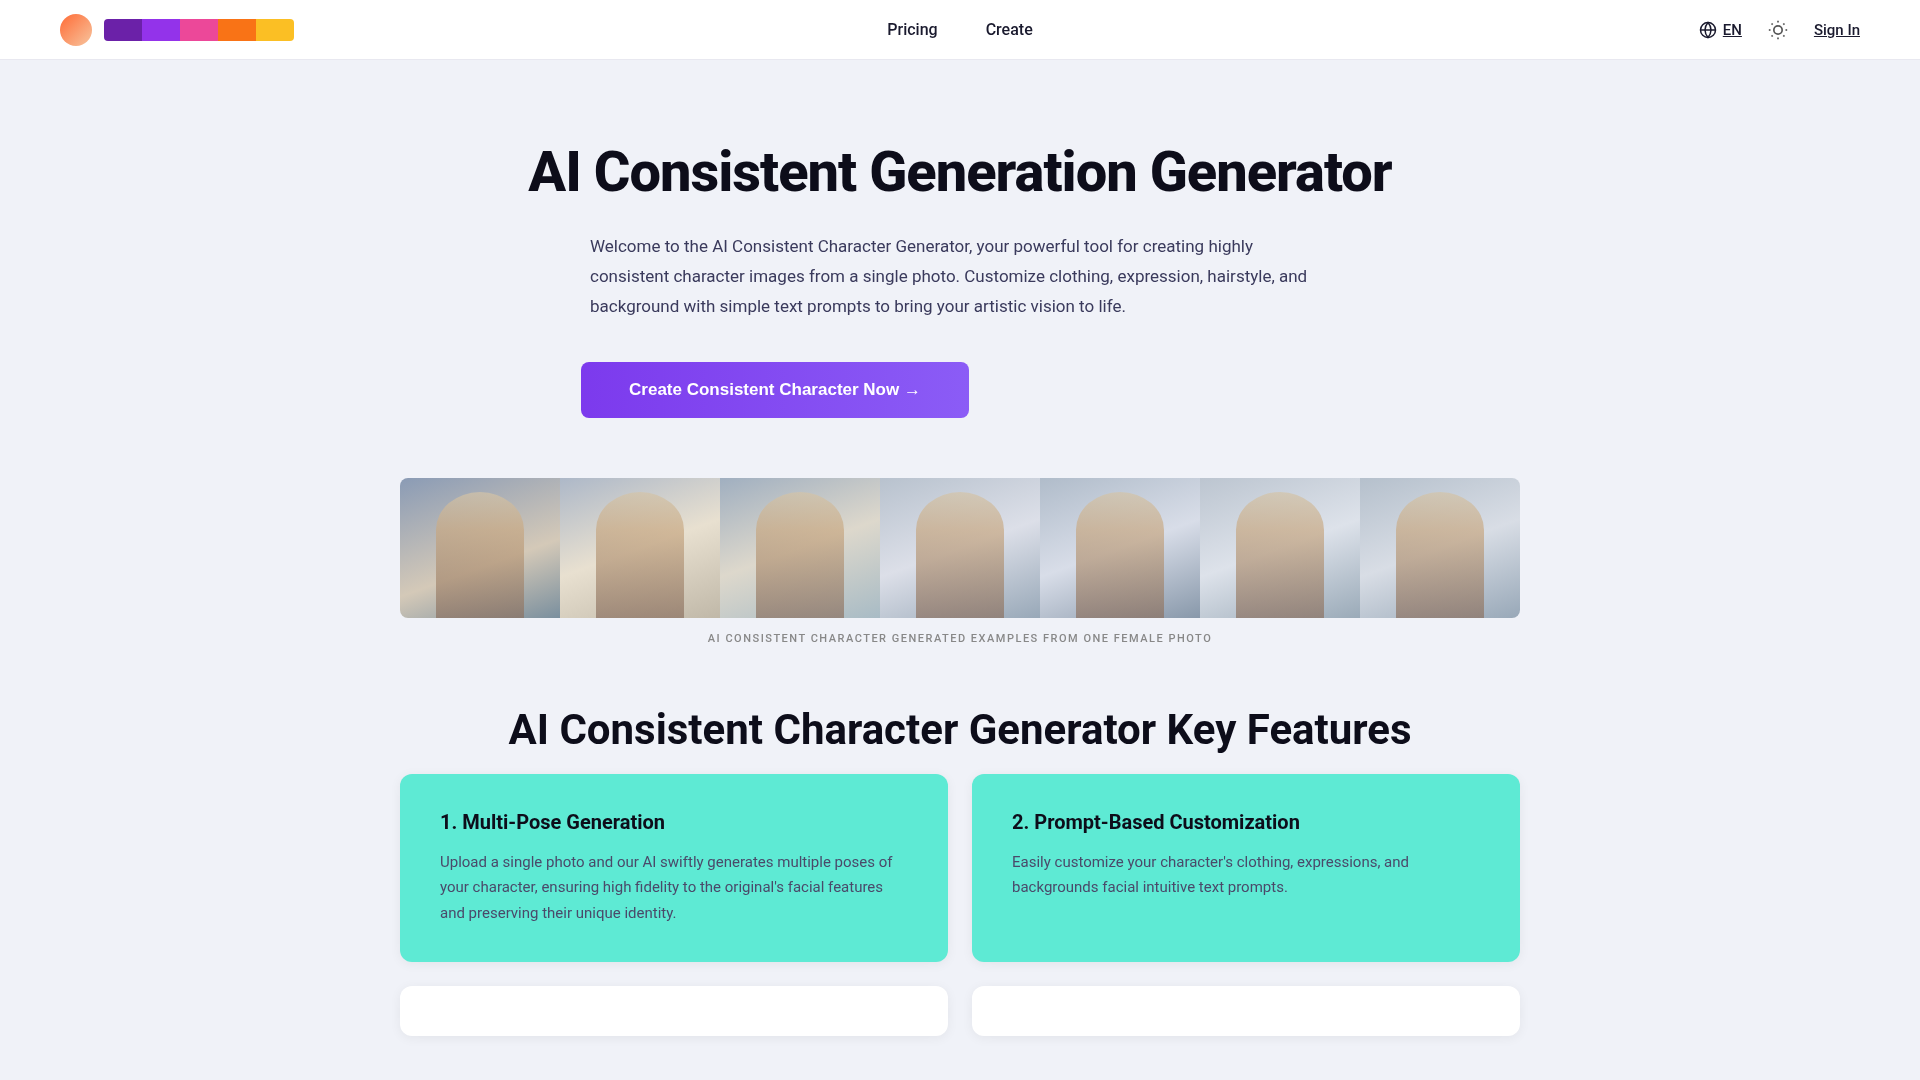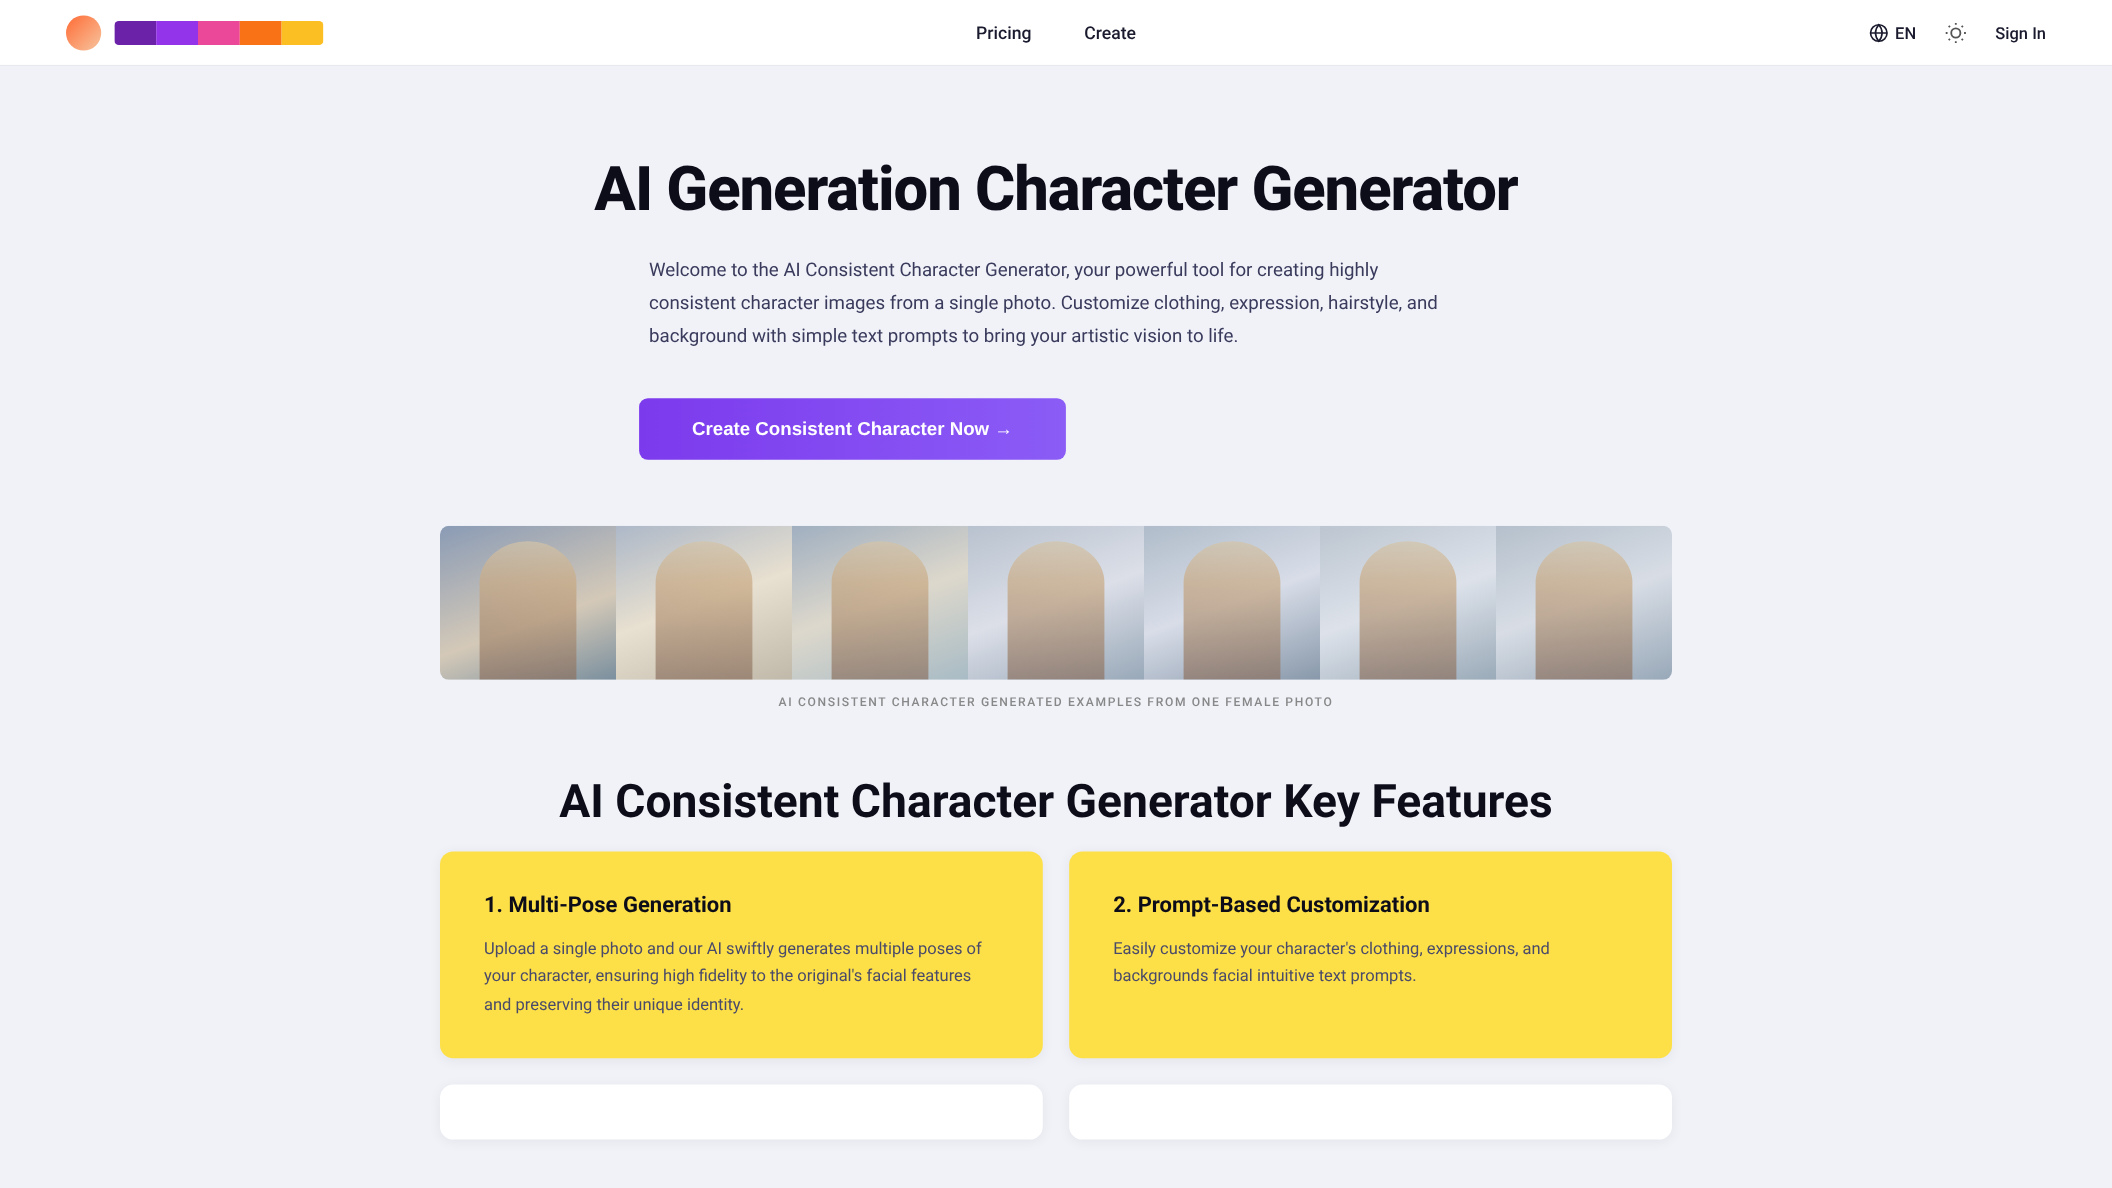--- a/index.html
+++ b/index.html
@@ -72,20 +72,21 @@
       color: #1a1a2e;
       text-decoration: none;
       cursor: pointer;
       font-weight: 500;
     }
 
     .navbar-right {
       display: flex;
       align-items: center;
       gap: 20px;
+      text-decoration: underline;
     }
 
     .lang-btn {
       display: flex;
       align-items: center;
       gap: 6px;
       font-size: 15px;
       color: #1a1a2e;
       cursor: pointer;
       font-weight: 500;
@@ -232,21 +233,21 @@
       margin-bottom: 20px;
     }
 
     .features-grid {
       display: grid;
       grid-template-columns: 1fr 1fr;
       gap: 24px;
     }
 
     .feature-card {
-      background: #fde047;
+      background: #5eead4;
       border-radius: 12px;
       padding: 36px 40px;
       box-shadow: 0 2px 12px rgba(0,0,0,0.06);
     }
 
     .feature-card-title {
       font-size: 20px;
       font-weight: 700;
       color: #0d0d1a;
       margin-bottom: 16px;
@@ -307,21 +308,21 @@
           <line x1="18.36" y1="5.64" x2="19.78" y2="4.22"></line>
         </svg>
     </div>
     <span class="signin-btn">Sign In</span>
   </div>
 </nav>
 
 <div class="main">
 
   <section class="hero">
-    <h1 class="hero-title">AI Generation Character Generator</h1>
+    <h1 class="hero-title">AI Consistent Generation Generator</h1>
     <p class="hero-desc">Welcome to the AI Consistent Character Generator, your powerful tool for creating highly consistent character images from a single photo. Customize clothing, expression, hairstyle, and background with simple text prompts to bring your artistic vision to life.</p>
     <button class="cta-btn">Create Consistent Character Now →</button>
   </section>
 
   <section class="gallery-section">
     <div class="gallery-strip">
       <div class="gallery-img"></div>
       <div class="gallery-img"></div>
       <div class="gallery-img"></div>
       <div class="gallery-img"></div>

